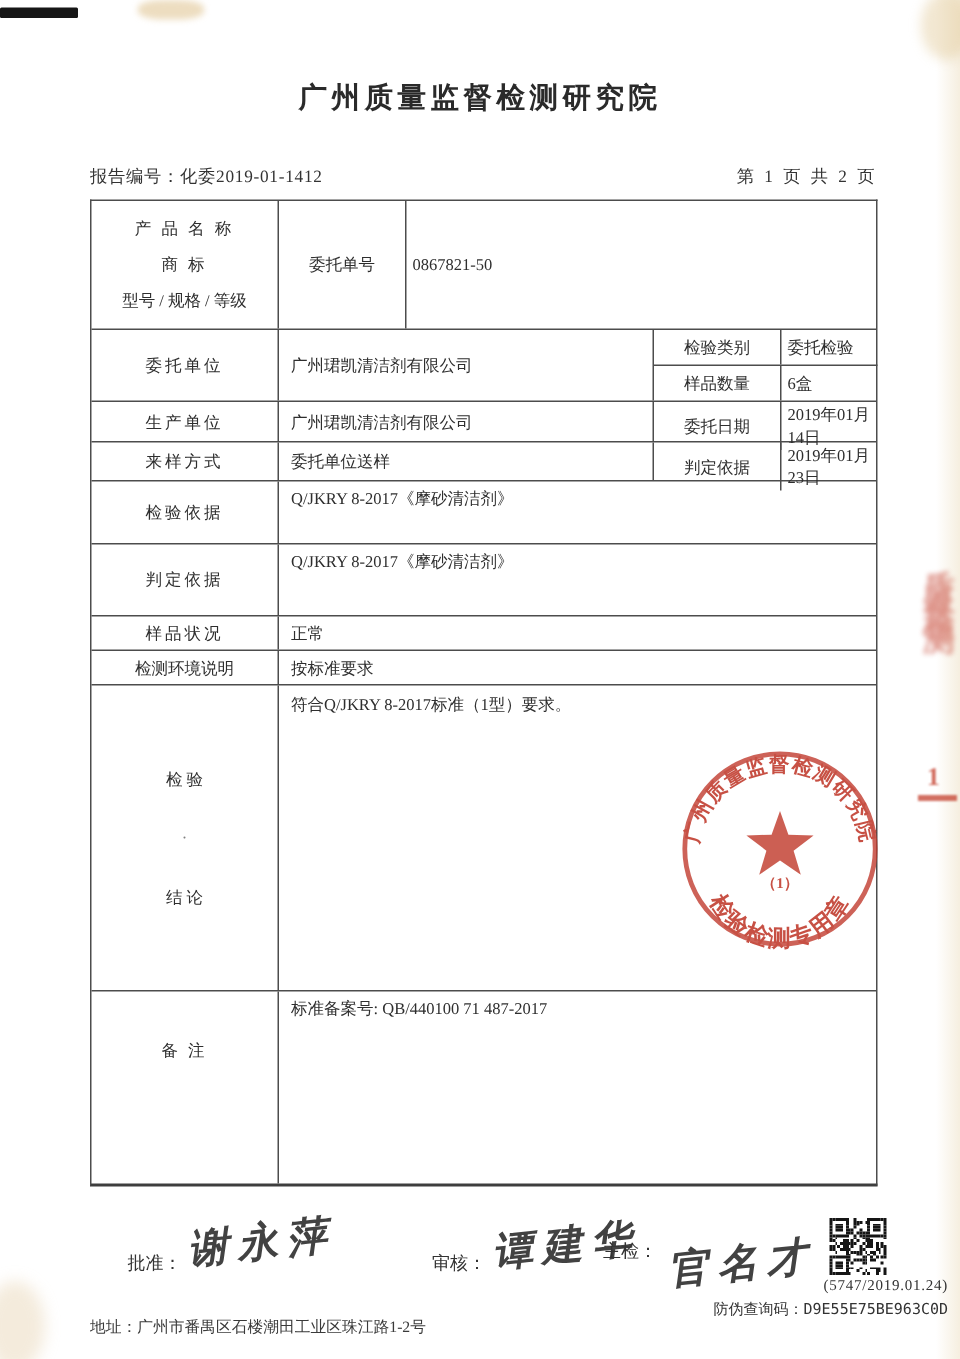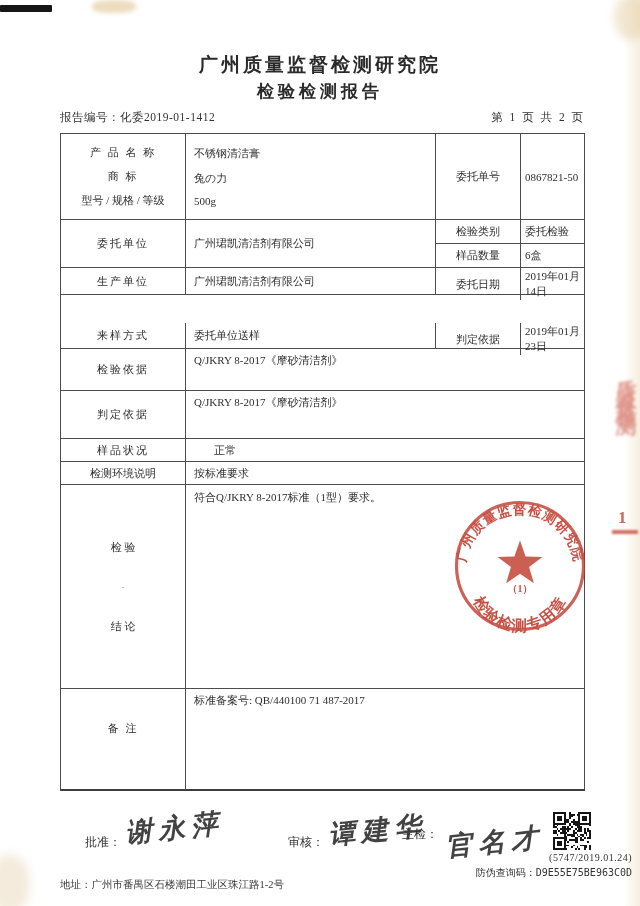--- a/index.html
+++ b/index.html
@@ -39,25 +39,25 @@
   .rowA .c-lab,.rowA .c-val{flex-direction:column;justify-content:space-evenly;}
   .rowA .c-val{align-items:flex-start;}
   .rowA .rcol .rsub1{flex:0 0 57px;flex-direction:row;}
   .rlab-stack{display:flex;flex-direction:column;justify-content:space-evenly;align-items:center;height:100%;width:85px;border-right:1px solid #4c4c4c;text-align:center;}
   .rlab-stack .l1{font-size:10.5px;}
   .rlab-stack .l3{font-size:8.5px;}
   .rval-stack{display:flex;flex-direction:column;justify-content:space-evenly;align-items:flex-start;height:100%;flex:1;padding-left:4px;font-size:10.5px;}
 
   .rowB{height:48px;}
   .rowC{height:27px;}
-  .rowD{height:26px;margin-top:28px;}
+  .rowD{height:26px;}
   .rowE{height:42px;}
   .rowE .c-val,.rowF .c-val{align-items:flex-start;padding-top:4px;}
   .rowF{height:48px;}
-  .rowG{height:23px;gap:20px;}
+  .rowG{height:23px;}
   .rowH{height:23px;}
   .rowH .c-lab{letter-spacing:0;}
   .rowI{height:204px;position:relative;}
   .rowI .c-lab{flex-direction:column;justify-content:center;gap:26px;}
   .rowI .c-val{align-items:flex-start;padding-top:5px;}
   .rowJ{height:129px;}
   .rowJ .c-lab{align-items:flex-start;padding-top:32px;}
   .rowJ .c-val{align-items:flex-start;padding-top:4px;}
 
   .lab-sp{letter-spacing:2px;}
@@ -90,39 +90,33 @@
 <div class="page">
 
   <div class="art-black-strip"></div>
   <div class="art-tan-top"></div>
   <div class="art-right-strip"></div>
   <div class="art-corner-tr"></div>
   <div class="art-corner-bl"></div>
 
   <div class="hdr">
     <div class="org">广州质量监督检测研究院</div>
-    <div class="rpt">检验检测报告</div>
   </div>
   <div class="meta-row">
     <span class="rno">报告编号：化委2019-01-1412</span>
     <span class="pg">第 1 页 共 2 页</span>
   </div>
 
   <div class="tbl">
 
     <div class="trow rowA">
       <div class="c-lab">
         <div class="lab-sp">产 品 名 称</div>
         <div class="lab-sp">商 标</div>
         <div>型号 / 规格 / 等级</div>
-      </div>
-      <div class="c-val brt">
-        <div>不锈钢清洁膏</div>
-        <div>兔の力</div>
-        <div>500g</div>
       </div>
       <div class="rcol">
         <div class="rsub">
           <div class="r-lab">委托单号</div>
           <div class="r-val">0867821-50</div>
         </div>
       </div>
     </div>
 
     <div class="trow rowB">

